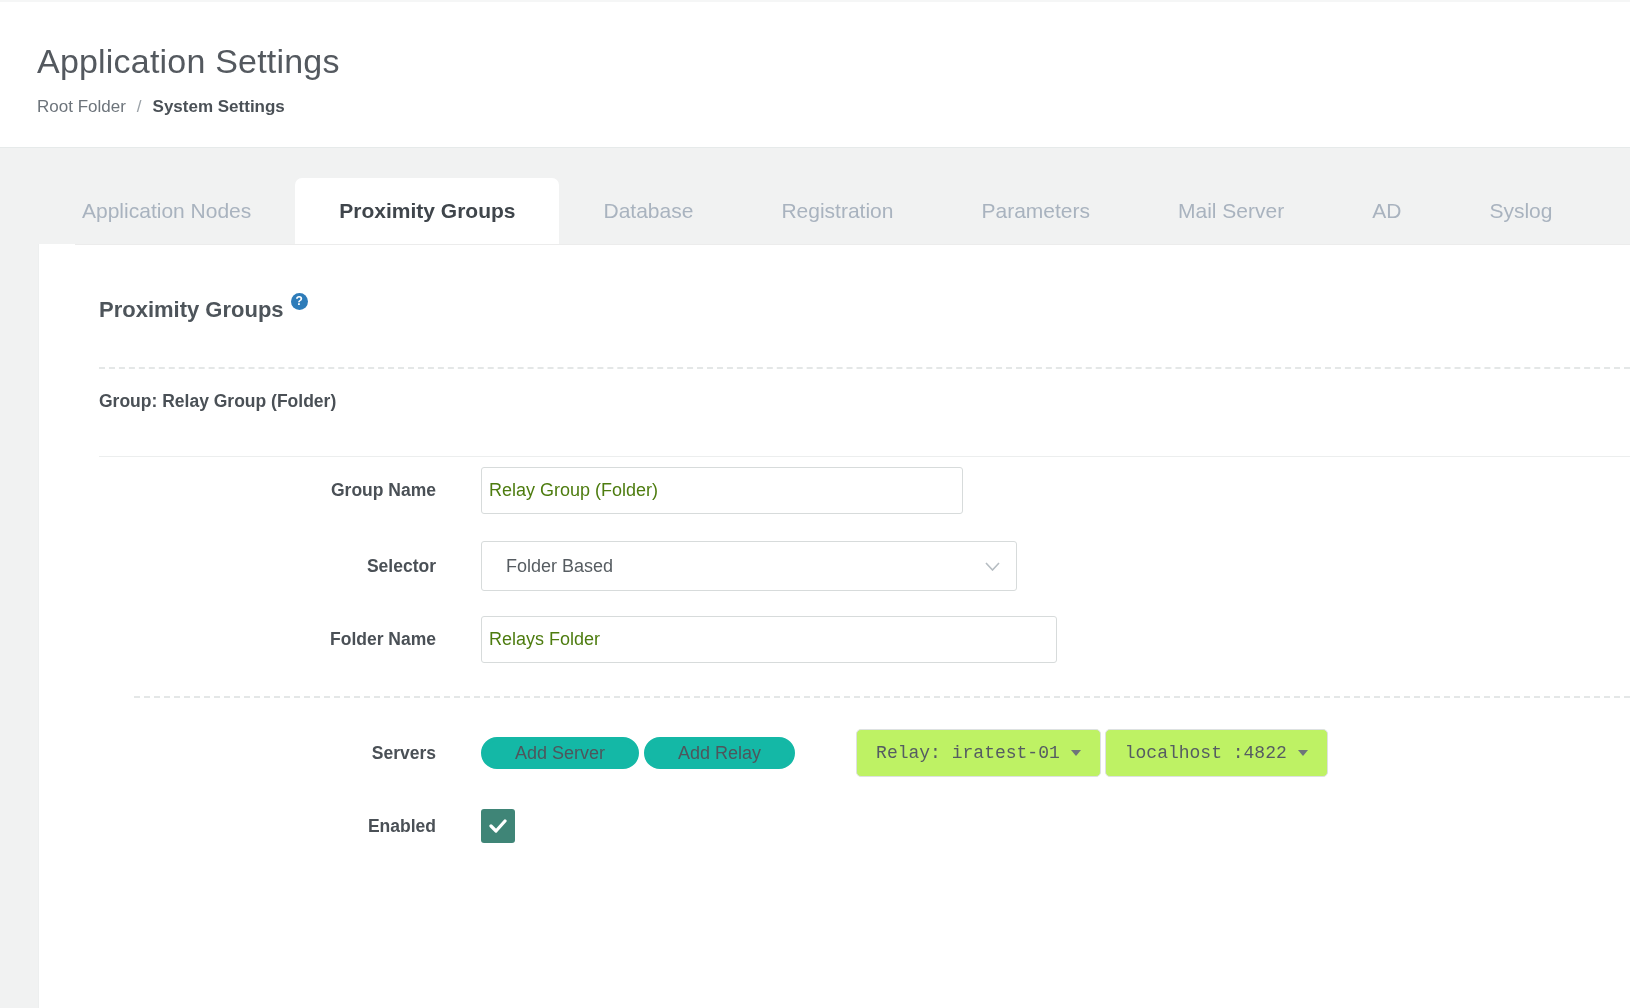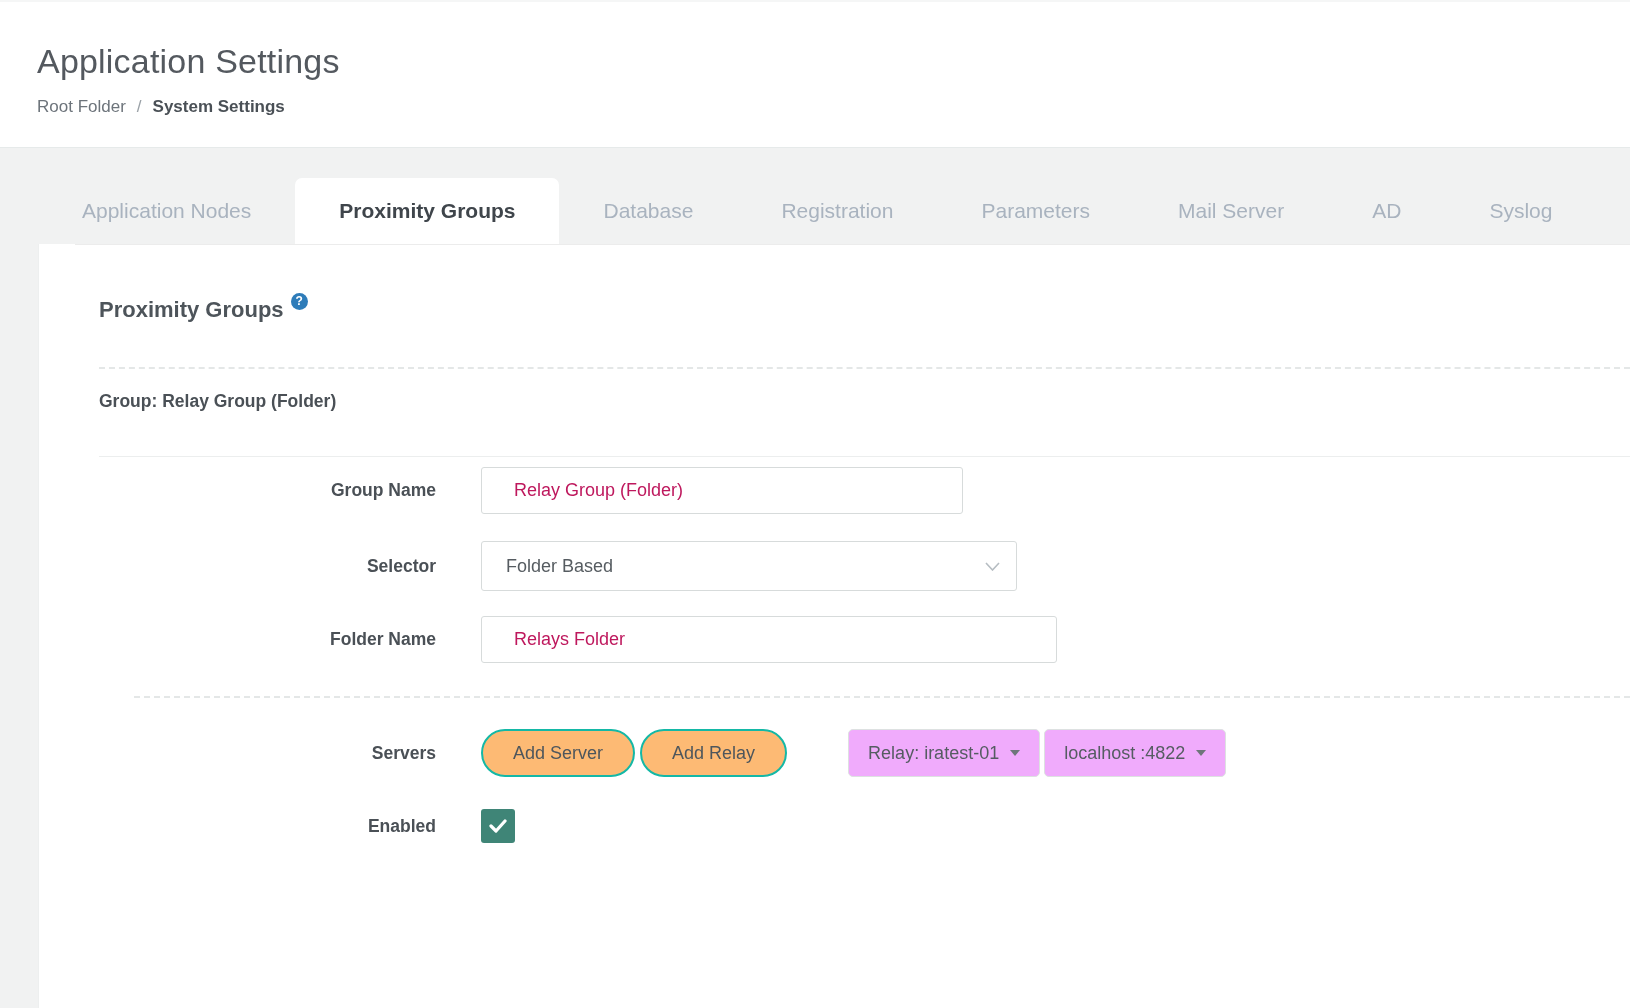--- a/index.html
+++ b/index.html
@@ -123,23 +123,23 @@
   }
   .row-field {
     margin-left: 45px;
     display: flex;
     align-items: center;
   }
   .text-input {
     height: 47px;
     border: 1px solid #d7dbdb;
     border-radius: 3px;
-    padding: 0 32px;
+    padding: 0 7px;
     font-size: 18px;
-    color: #be185d;
+    color: #4d7c0f;
     font-family: "Liberation Sans", sans-serif;
     background: #ffffff;
     outline: none;
   }
   .input-groupname { width: 482px; }
   .input-foldername { width: 576px; }
 
   .select-box {
     width: 536px;
     height: 50px;
@@ -150,45 +150,46 @@
     align-items: center;
     padding: 0 18px 0 24px;
     font-size: 18px;
     color: #565c61;
     cursor: pointer;
     position: relative;
   }
   .select-box .chevron { position: absolute; right: 16px; top: 20px; }
 
   .pill-btn {
-    height: 48px;
-    border: 2px solid #14b8a6;
+    height: 32px;
+    border: 4px solid #14b8a6;
     border-radius: 24px;
-    background: #fdba74;
+    background: #14b8a6;
     padding: 0 30px;
     font-size: 18px;
     color: #4e565c;
     font-family: "Liberation Sans", sans-serif;
     cursor: pointer;
     margin-right: 5px;
   }
   .dropdown-group { display: flex; margin-left: 56px; }
   .dropdown-btn {
     height: 48px;
     border: 1px solid #dde1e1;
     border-radius: 5px;
-    background: #f0abfc;
+    background: #bef264;
     padding: 0 19px;
     font-size: 18px;
     color: #555c62;
     display: flex;
     align-items: center;
     cursor: pointer;
     margin-right: 4px;
     white-space: nowrap;
+    font-family: Liberation Mono, monospace;
   }
   .caret-down {
     width: 0; height: 0;
     border-left: 5px solid transparent;
     border-right: 5px solid transparent;
     border-top: 6px solid #6e757a;
     margin-left: 11px;
     display: inline-block;
   }
 

